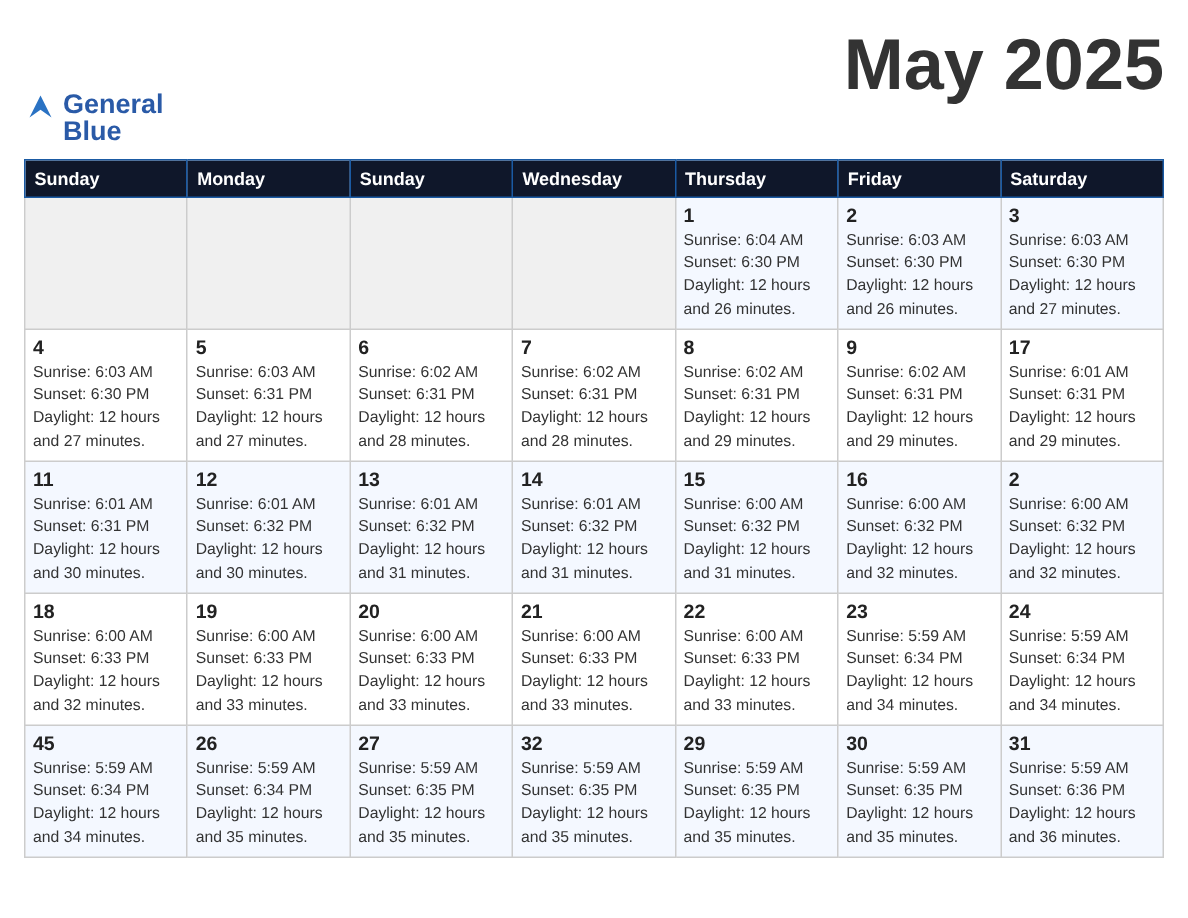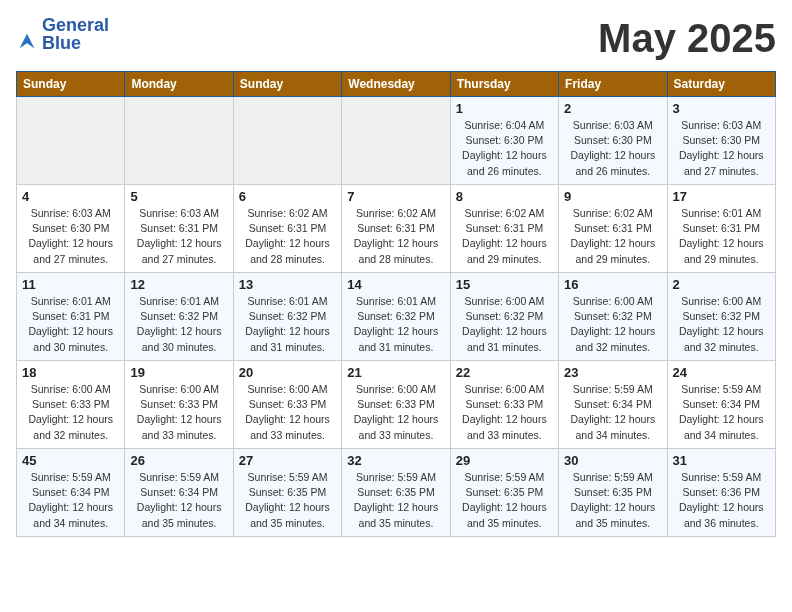--- a/index.html
+++ b/index.html
@@ -11,52 +11,53 @@
       padding: 16px;
     }
     .header {
       display: flex;
       justify-content: space-between;
       align-items: flex-start;
       margin-bottom: 10px;
     }
     .logo {
       display: flex;
-      align-items: flex-end;
+      align-items: flex-start;
       gap: 4px;
+      margin-top: 44px;
     }
     .logo-text {
       font-size: 18px;
       font-weight: bold;
       color: #2a5aa7;
       line-height: 1;
     }
     .logo-arrow {
       width: 22px;
       height: 22px;
     }
     .title-block {
       text-align: right;
     }
     .month-title {
-      font-size: 40px;
+      font-size: 48px;
       font-weight: bold;
       color: #333;
     }
     .location {
       font-size: 15px;
       color: #555;
     }
     table {
       width: 100%;
       border-collapse: collapse;
       font-size: 11px;
     }
     thead th {
-      background-color: #a16207;
+      background-color: #0f172a;
       color: #fff;
       text-align: left;
       padding: 5px 6px;
       font-size: 12px;
       font-weight: bold;
       border: 1px solid #1a5aa3;
     }
     td {
       border: 1px solid #ccc;
       vertical-align: top;
@@ -71,21 +72,20 @@
     .day-num {
       font-size: 13px;
       font-weight: bold;
       color: #222;
       margin-bottom: 2px;
     }
     .day-info {
       font-size: 10.5px;
       color: #333;
       line-height: 1.45;
-      text-align: center;
     }
     tr:nth-child(even) td:not(.empty) {
       background: #fff;
     }
     tbody tr td {
       background: #fff;
     }
     tbody tr:nth-child(odd) td {
       background: #f4f8ff;
     }

